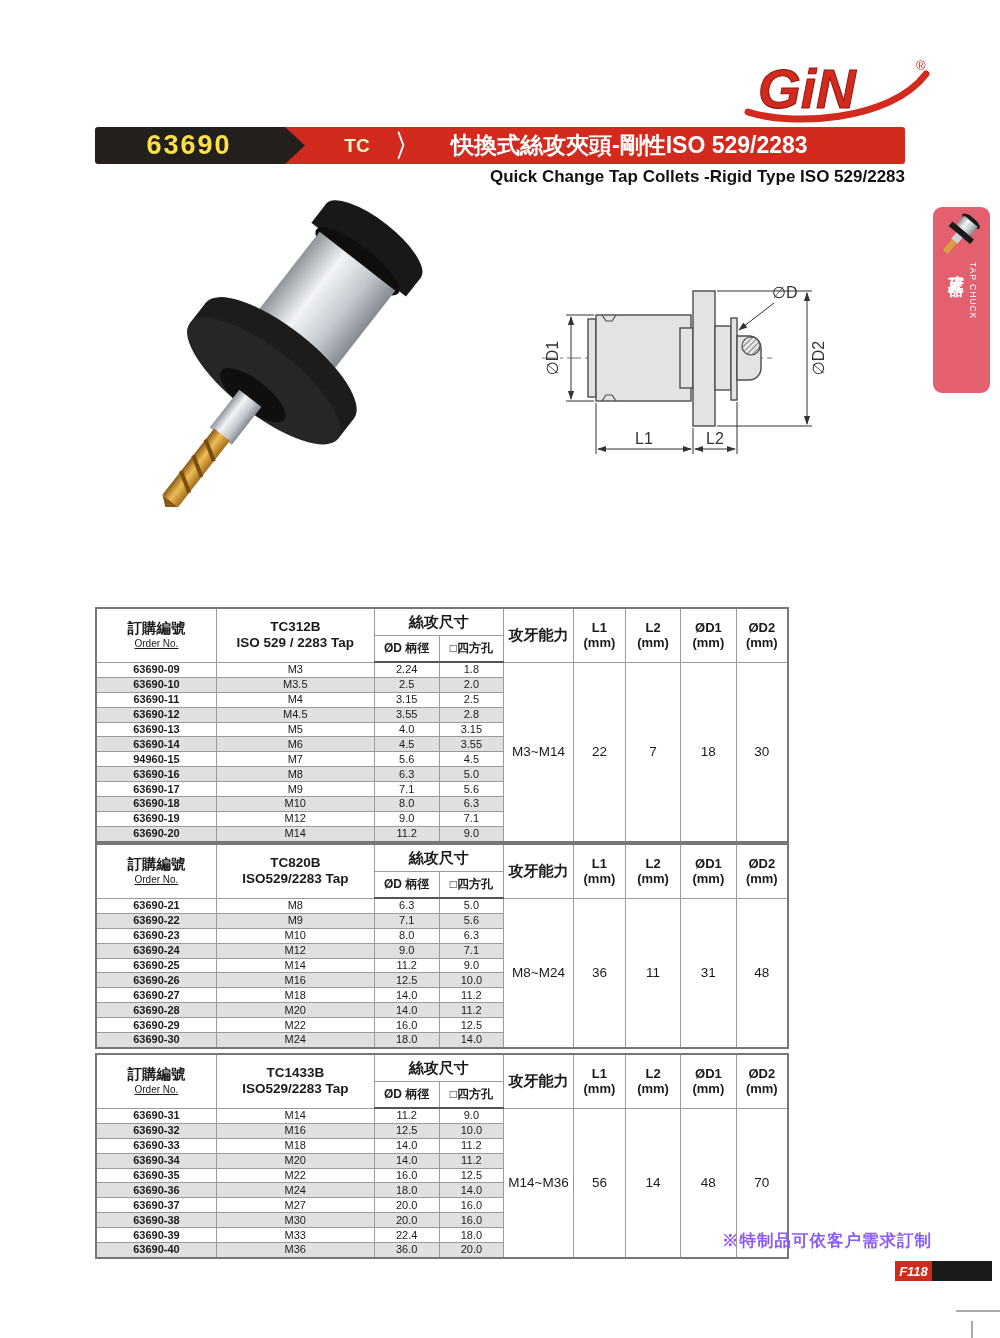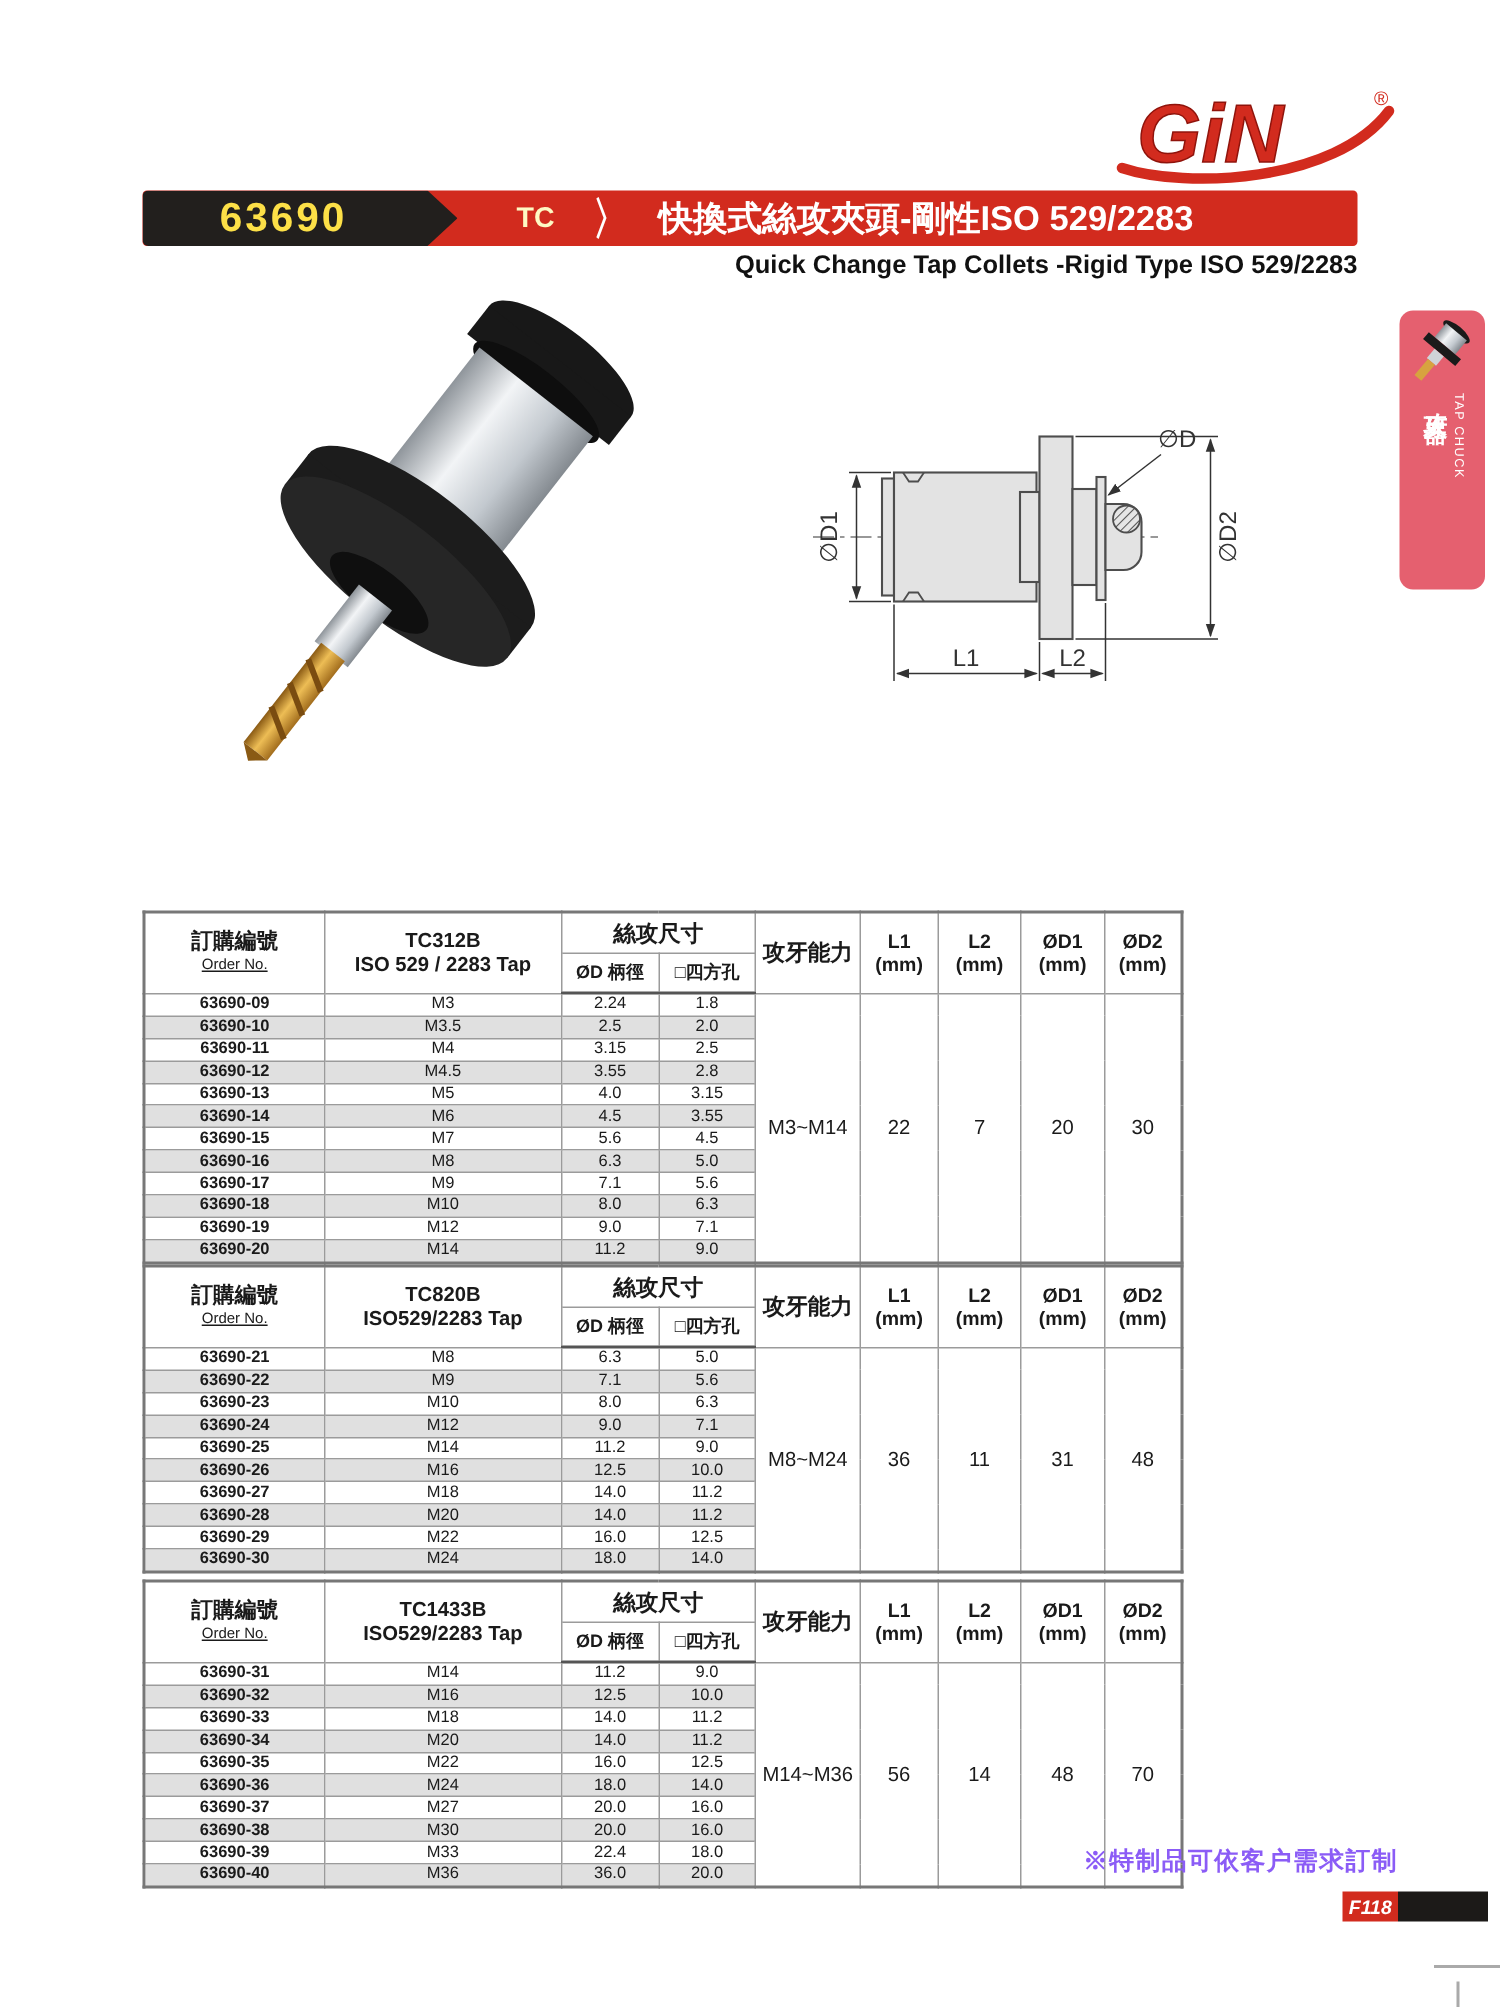--- a/index.html
+++ b/index.html
@@ -12,21 +12,21 @@
   
   .banner{position:absolute;left:95px;top:127px;width:810px;height:37px;
           background:var(--red);border-radius:3px;display:flex;align-items:center;}
   .part-box{position:absolute;left:0;top:0;bottom:0;width:210px;background:#221f1d;
             clip-path:polygon(0 0,calc(100% - 20px) 0,100% 50%,calc(100% - 20px) 100%,0 100%);
             border-radius:4px 0 0 4px;display:flex;align-items:center;justify-content:center;}
   .part-box span{color:#fde047;font-size:27px;font-weight:bold;letter-spacing:2px;padding-right:22px;}
   .series{position:absolute;left:232px;width:60px;text-align:center;color:#fef9c3;
           font-size:19px;font-weight:bold;}
   .chev{position:absolute;left:300px;color:#fff;font-size:24px;font-weight:bold;transform:scaleY(1.25);}
-  .banner-title{position:absolute;left:344px;color:#fff;font-size:23px;font-weight:bold;white-space:nowrap;}
+  .banner-title{position:absolute;left:356px;color:#fff;font-size:23px;font-weight:bold;white-space:nowrap;}
   .subtitle{position:absolute;right:95px;top:167px;font-size:17px;font-weight:bold;color:#111;}
 
   
   .side-tab{position:absolute;left:933px;top:207px;width:57px;height:186px;background:#e5606f;
             border-radius:9px;display:flex;flex-direction:column;align-items:center;padding-top:5px;box-sizing:border-box;}
   .tab-texts{display:flex;flex-direction:row;margin-top:4px;}
   .tab-zh{writing-mode:vertical-rl;text-orientation:upright;color:#fff;font-size:16px;font-weight:bold;letter-spacing:3px;}
   .tab-en{writing-mode:vertical-rl;text-orientation:sideways;color:#fff;font-size:8.5px;letter-spacing:1px;margin-left:2px;}
 
   
@@ -220,21 +220,21 @@
         </thead>
         <tbody>
           <tr class="">
             <td class="ord">63690-09</td>
             <td>M3</td>
             <td>2.24</td>
             <td>1.8</td>
             <td rowspan="12" class="span">M3~M14</td>
             <td rowspan="12" class="span">22</td>
             <td rowspan="12" class="span">7</td>
-            <td rowspan="12" class="span">20</td>
+            <td rowspan="12" class="span">18</td>
             <td rowspan="12" class="span">30</td>
           </tr>
           <tr class="alt">
             <td class="ord">63690-10</td>
             <td>M3.5</td>
             <td>2.5</td>
             <td>2.0</td>
           </tr>
           <tr class="">
             <td class="ord">63690-11</td>
@@ -254,21 +254,21 @@
             <td>4.0</td>
             <td>3.15</td>
           </tr>
           <tr class="alt">
             <td class="ord">63690-14</td>
             <td>M6</td>
             <td>4.5</td>
             <td>3.55</td>
           </tr>
           <tr class="">
-            <td class="ord">63690-15</td>
+            <td class="ord">94960-15</td>
             <td>M7</td>
             <td>5.6</td>
             <td>4.5</td>
           </tr>
           <tr class="alt">
             <td class="ord">63690-16</td>
             <td>M8</td>
             <td>6.3</td>
             <td>5.0</td>
           </tr>

